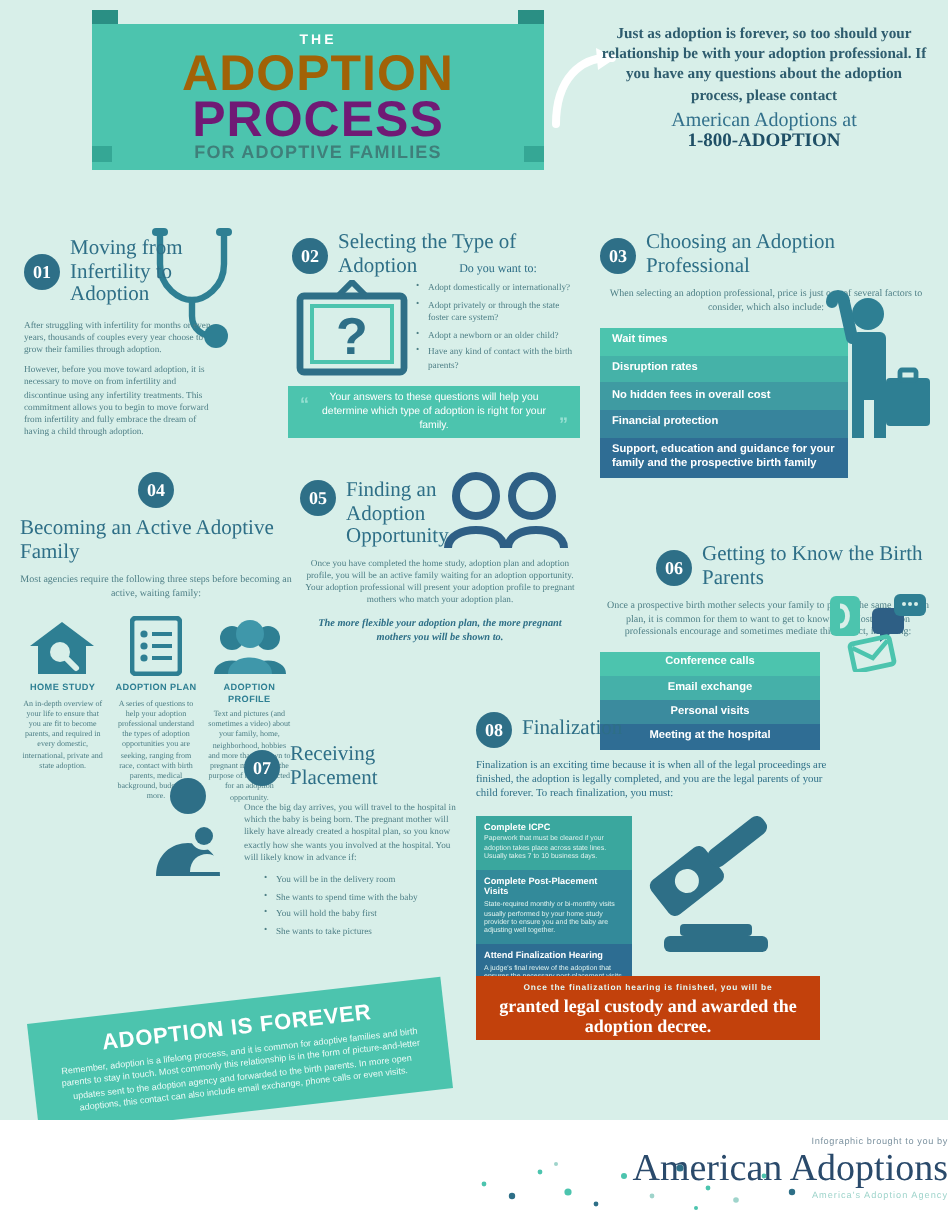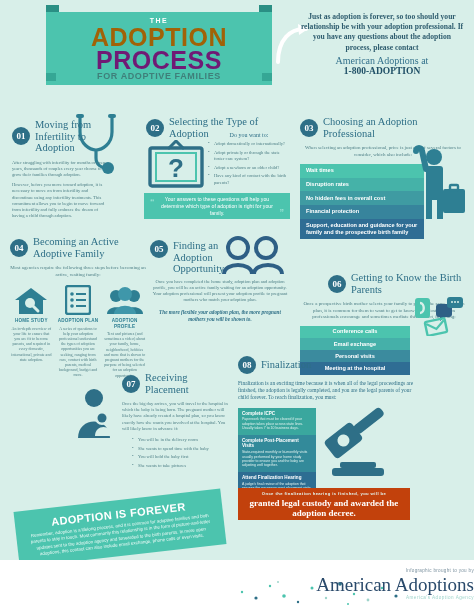--- a/index.html
+++ b/index.html
@@ -108,21 +108,21 @@
   }
   .barlist { margin-top: 6px; width: 124px; }
   .bar {
     color: #ffffff; font-size: 5.6px; font-weight: bold;
     padding: 3.2px 6px; line-height: 7.2px;
   }
   .person-suitcase { position: absolute; left: 408px; top: 145px; width: 58px; height: 74px; }
 
   
   .s04 { position: absolute; left: 10px; top: 236px; width: 136px; }
-  .s04 .hd { display: flex; gap: 5px; align-items: center; justify-content: center; }
+  .s04 .hd { display: flex; gap: 5px; align-items: center; justify-content: center; flex-direction: column; }
   .s04 .lead {
     font-family: "Liberation Serif", serif; color: #4e7f86; font-size: 5px;
     line-height: 6.6px; text-align: center; margin-top: 6px;
   }
   .three-cols { display: flex; gap: 4px; margin-top: 7px; }
   .col { flex: 1; text-align: center; }
   .col .ico { height: 30px; display: flex; align-items: flex-end; justify-content: center; }
   .col .cap {
     font-size: 4.6px; font-weight: bold; color: #2e7f93; letter-spacing: .2px;
     line-height: 5.4px; margin-top: 3px;

